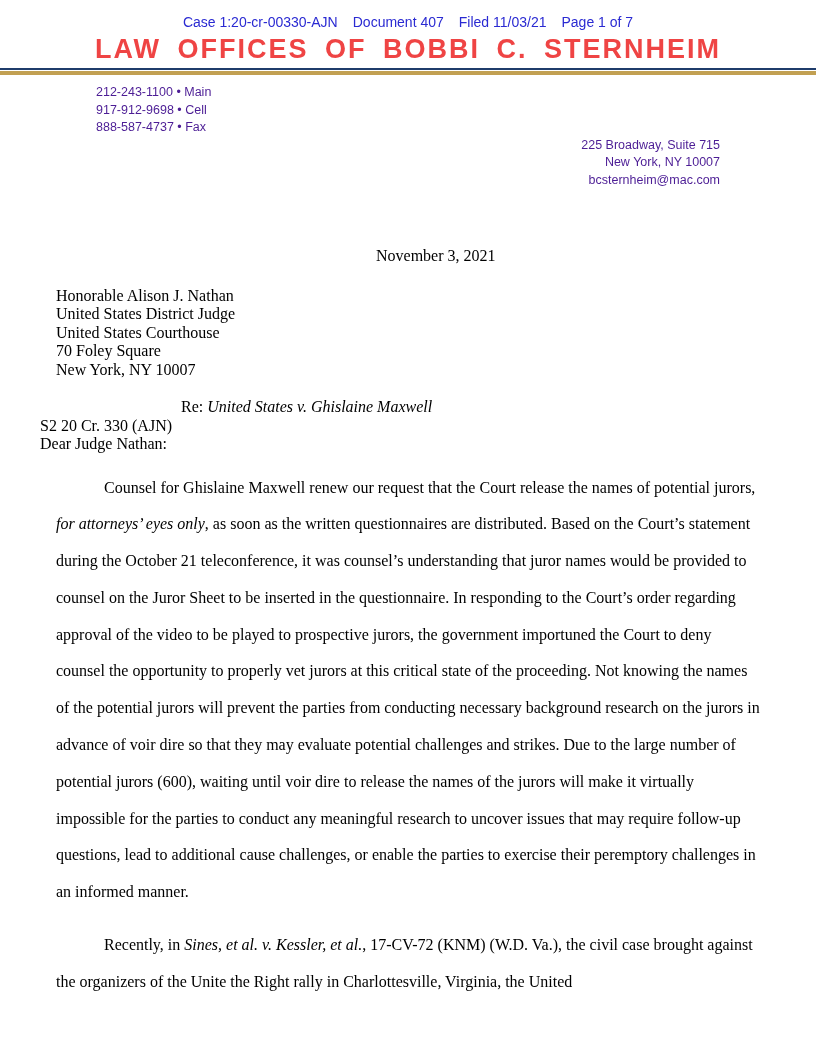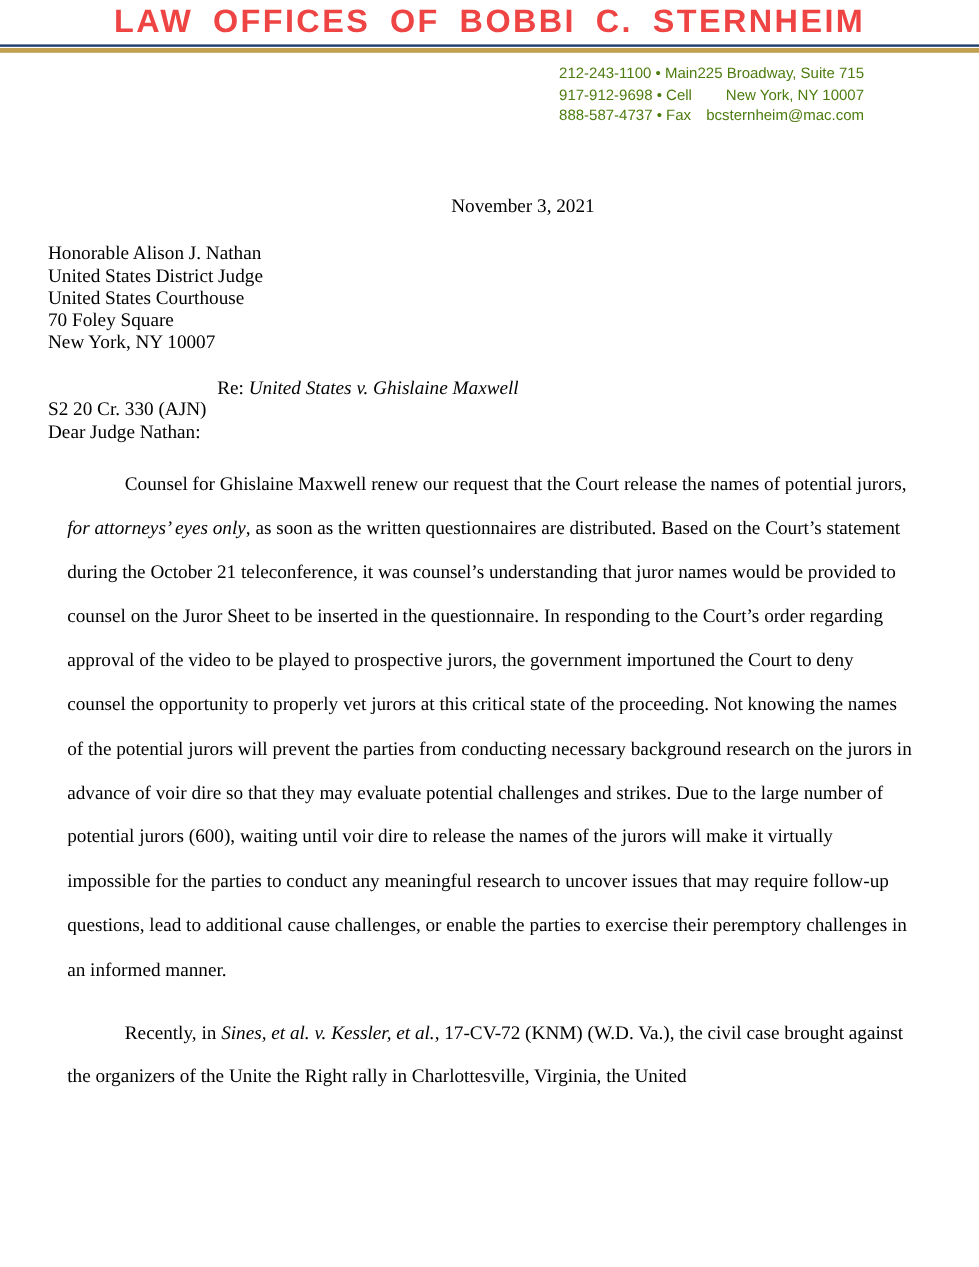--- a/index.html
+++ b/index.html
@@ -47,40 +47,42 @@
     background: #1f3c6b;
   }
   .rule-gold {
     margin-top: 1px;
     height: 4px;
     width: 100%;
     background: #c2a052;
   }
   .contact-row {
     display: flex;
-    justify-content: flex-end;
+    justify-content: flex-start;
     padding: 9px 96px 0 96px;
     font-family: "Liberation Sans", "DejaVu Sans", sans-serif;
     font-size: 12.5px;
     line-height: 17.5px;
-    color: #4d7c0f;
+    color: #4c1d95;
+    flex-direction: column;
   }
   .contact-right { text-align: right; }
   
   .letter {
     padding: 0 40px;
     font-size: 16px;
   }
   .date-line {
     margin: 58px 0 0 336px;
     line-height: 18.5px;
   }
   .addressee {
     margin-top: 21px;
     line-height: 18.5px;
+    margin-left: 16px;
   }
   .re-block {
     margin-top: 19px;
     line-height: 18.5px;
   }
   .re-line1 { margin-left: 141px; }
   .re-line2 { }
   .salutation { line-height: 18.5px; }
   .body-paras { margin-top: 10px; }
   .body-para {
@@ -90,20 +92,26 @@
     text-align: left;
   }
   .it { font-style: italic; }
 </style>
 </head>
 <body>
 
 <div class="page">
 
   <header>
+    <div class="case-line">
+      <span>Case 1:20-cr-00330-AJN</span>
+      <span>Document 407</span>
+      <span>Filed 11/03/21</span>
+      <span>Page 1 of 7</span>
+    </div>
 
     <h1 class="firm-name">LAW OFFICES OF BOBBI C. STERNHEIM</h1>
 
     <div class="rule-navy"></div>
     <div class="rule-gold"></div>
 
     <div class="contact-row">
       <div class="contact-left">
         <div>212-243-1100 • Main</div>
         <div>917-912-9698 • Cell</div>

